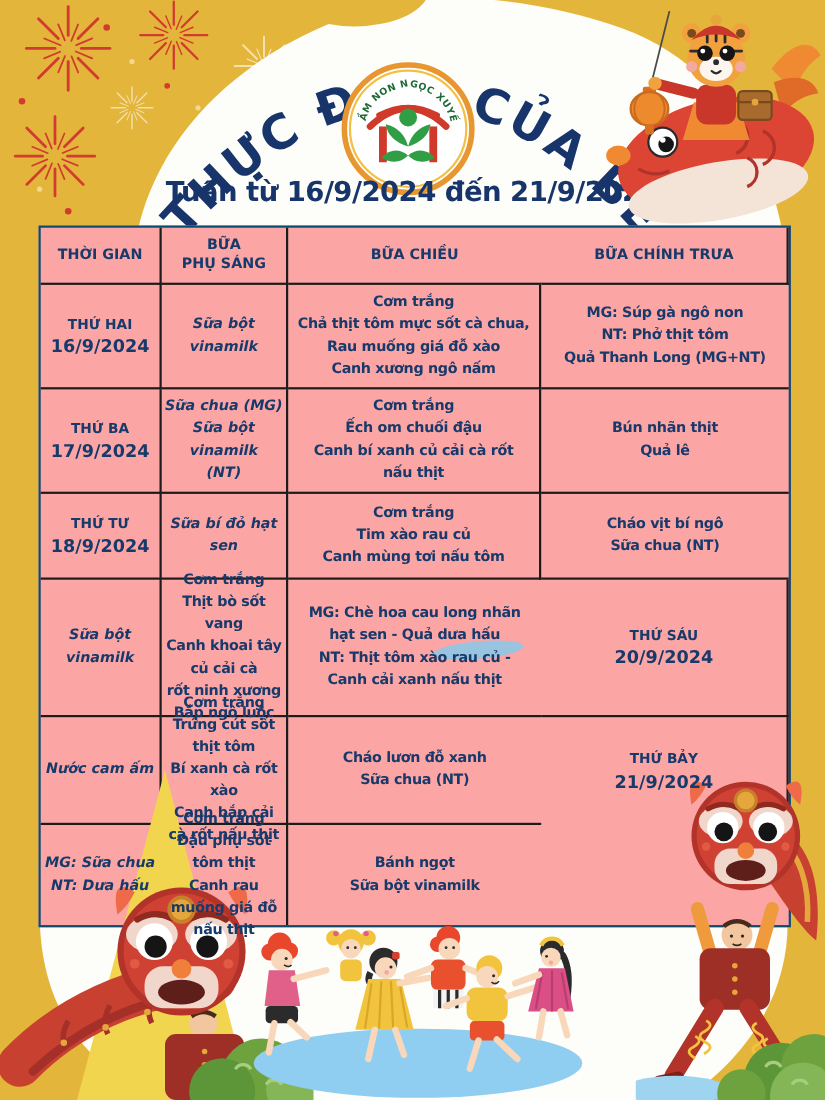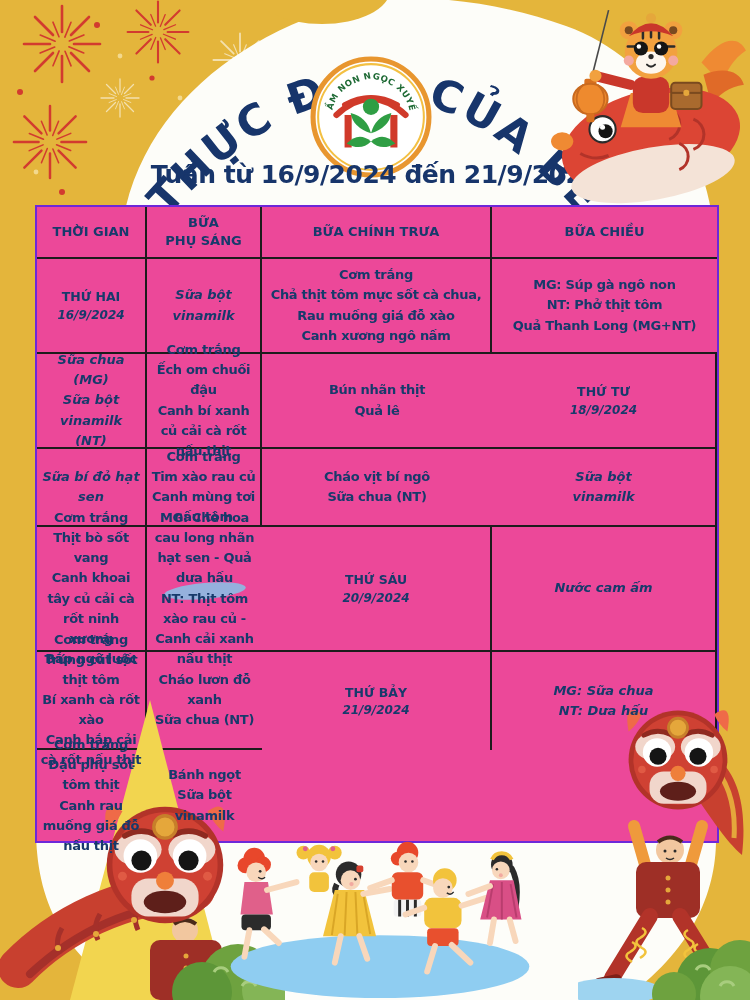--- a/index.html
+++ b/index.html
@@ -13,31 +13,31 @@
              letter-spacing:3px;fill:#17356b;}
   .subtitle{left:0;top:160px;width:750px;text-align:center;color:#17356b;
             font-size:25px;font-weight:bold;letter-spacing:-.5px;}
   .logo-svg{left:307px;top:56px;width:128px;height:122px;}
   .logo-ring-text{font-family:"DejaVu Sans",sans-serif;font-weight:bold;font-size:8.5px;
                   fill:#1e6a35;letter-spacing:.5px;}
   
   .menu-table{left:35px;top:205px;width:680px;display:grid;
       grid-template-columns:110px 115px 230px 225px;
       grid-template-rows:52px 95px 95px 78px 125px 98px 91px;
-      border:2px solid #6d28d9;background:#ec4899;}
+      border:2px solid #0c4a6e;background:#fca5a5;}
   .cell{border-right:2px solid #1c1c1c;border-bottom:2px solid #1c1c1c;
         display:flex;flex-direction:column;align-items:center;justify-content:center;
         text-align:center;color:#173a6b;font-weight:700;padding:2px 3px;
         box-sizing:border-box;position:relative;}
   .cell.cr0{border-right:none;}
   .cell.cb0{border-bottom:none;}
   .cell span{white-space:pre-line;position:relative;z-index:1;}
   .h{font-size:13px;line-height:1.35;}
   .day{font-size:12.5px;line-height:1.3;text-align:right;}
-  .date{font-size:12px;margin-top:2px;font-style:italic;}
+  .date{font-size:16px;margin-top:2px;}
   .snack{font-size:13px;line-height:1.55;font-style:italic;}
   .meal{font-size:13px;line-height:1.55;letter-spacing:-.3px;}
   .hl-mark{position:absolute;right:16px;top:56px;width:82px;height:16px;background:#7fccee;
            border-radius:50%;opacity:.8;transform:rotate(-5deg);z-index:0;}
   
   .fireworks-svg{left:0;top:0;width:380px;height:250px;}
   .blob-svg{left:0;top:0;width:750px;height:1000px;}
   .tiger-svg{left:550px;top:0;width:200px;height:208px;}
   .lion-left-svg{left:0;top:690px;width:285px;height:310px;}
   .kids-svg{left:222px;top:833px;width:315px;height:167px;}
@@ -183,25 +183,25 @@
   </svg>
 
   <div class="abs menu-table">
     <div class="cell h">
         <span>THỜI GIAN</span>
       </div>
     <div class="cell h">
         <span>BỮA
 PHỤ SÁNG</span>
       </div>
+    <div class="cell h cr0">
+        <span>BỮA CHIỀU</span>
+      </div>
     <div class="cell h">
         <span>BỮA CHÍNH TRƯA</span>
-      </div>
-    <div class="cell h cr0">
-        <span>BỮA CHIỀU</span>
       </div>
 
     <div class="cell">
         <span class="day">THỨ HAI</span>
         <span class="date">16/9/2024</span>
       </div>
     <div class="cell snack">
         <span>Sữa bột
 vinamilk</span>
       </div>
@@ -210,20 +210,24 @@
 Chả thịt tôm mực sốt cà chua,
 Rau muống giá đỗ xào
 Canh xương ngô nấm</span>
       </div>
     <div class="cell meal cr0">
         <span>MG: Súp gà ngô non
 NT: Phở thịt tôm
 Quả Thanh Long (MG+NT)</span>
       </div>
 
+    <div class="cell">
+        <span class="day">THỨ BA</span>
+        <span class="date">17/9/2024</span>
+      </div>
     <div class="cell snack">
         <span>Sữa chua (MG)
 Sữa bột
 vinamilk
 (NT)</span>
       </div>
     <div class="cell meal">
         <span>Cơm trắng
 Ếch om chuối đậu
 Canh bí xanh củ cải cà rốt

